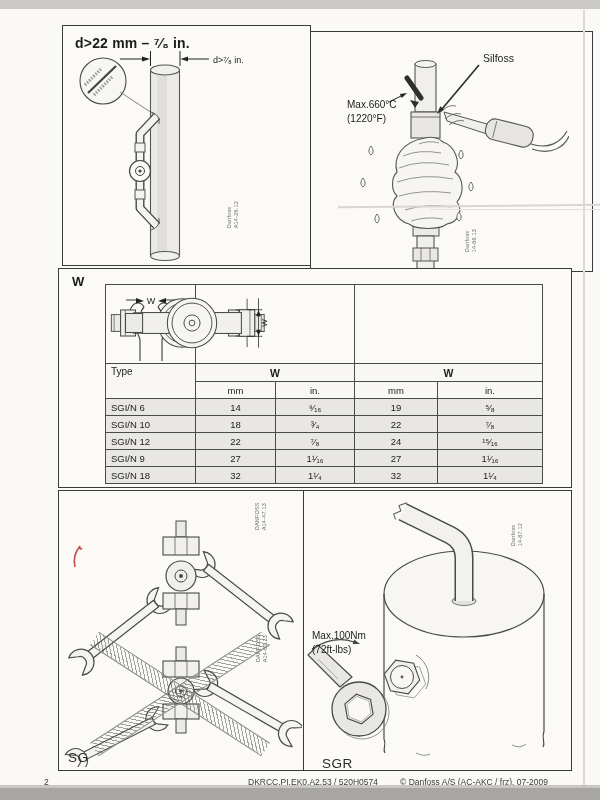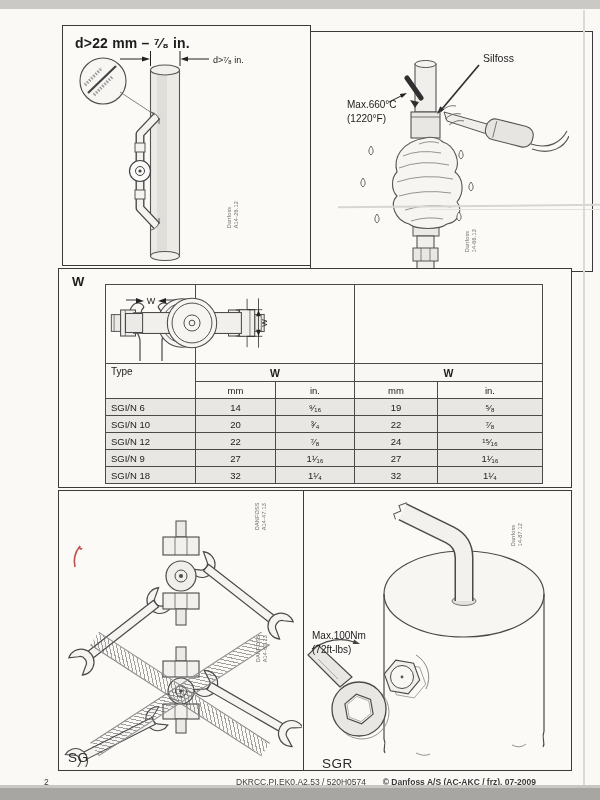--- a/index.html
+++ b/index.html
@@ -263,21 +263,21 @@
       </tr>
       <tr class="data-row">
         <td class="tname">SGI/N 6</td>
         <td>14</td>
         <td>⁹⁄₁₆</td>
         <td>19</td>
         <td>⁵⁄₈</td>
       </tr>
       <tr class="data-row">
         <td class="tname">SGI/N 10</td>
-        <td>20</td>
+        <td>18</td>
         <td>³⁄₄</td>
         <td>22</td>
         <td>⁷⁄₈</td>
       </tr>
       <tr class="data-row">
         <td class="tname">SGI/N 12</td>
         <td>22</td>
         <td>⁷⁄₈</td>
         <td>24</td>
         <td>¹⁵⁄₁₆</td>
@@ -406,18 +406,18 @@
     <div>Danfoss</div>
     <div>14-87.12</div>
   </div>
   <div class="corner-label" style="left:322px;top:756px;">SGR</div>
 
   <div class="crease"></div>
   <div class="crease2"></div>
   <div class="page-edge"></div>
 
   <div class="footer-text" style="left:44px;">2</div>
-  <div class="footer-text" style="left:236px;">DKRCC.PI.EK0.A2.53 / 520H0574</div>
-  <div class="footer-text" style="right:64px;font-weight:bold;">© Danfoss A/S (AC-AKC / frz), 07-2009</div>
+  <div class="footer-text" style="left:248px;">DKRCC.PI.EK0.A2.53 / 520H0574</div>
+  <div class="footer-text" style="right:52px;">© Danfoss A/S (AC-AKC / frz), 07-2009</div>
 
   <div class="strip-bottom2"></div>
   <div class="strip-bottom"></div>
 </div>
 
 </body></html>

